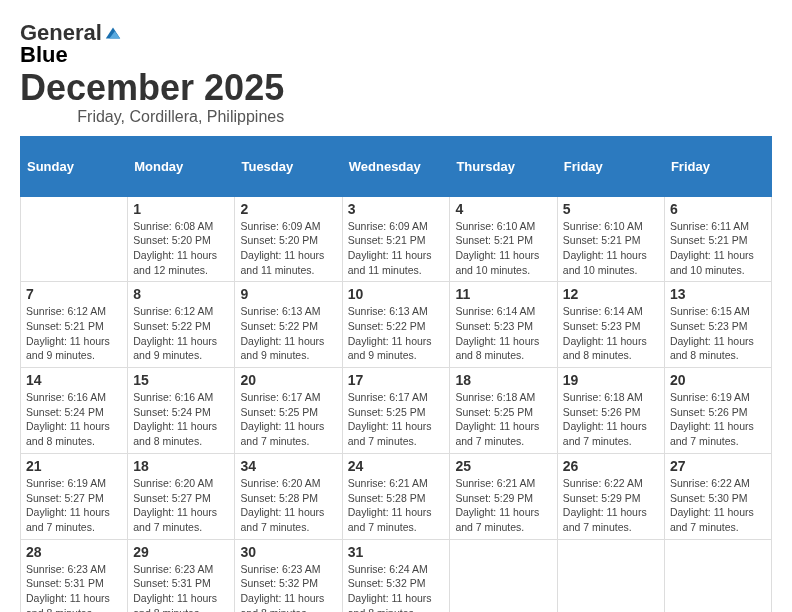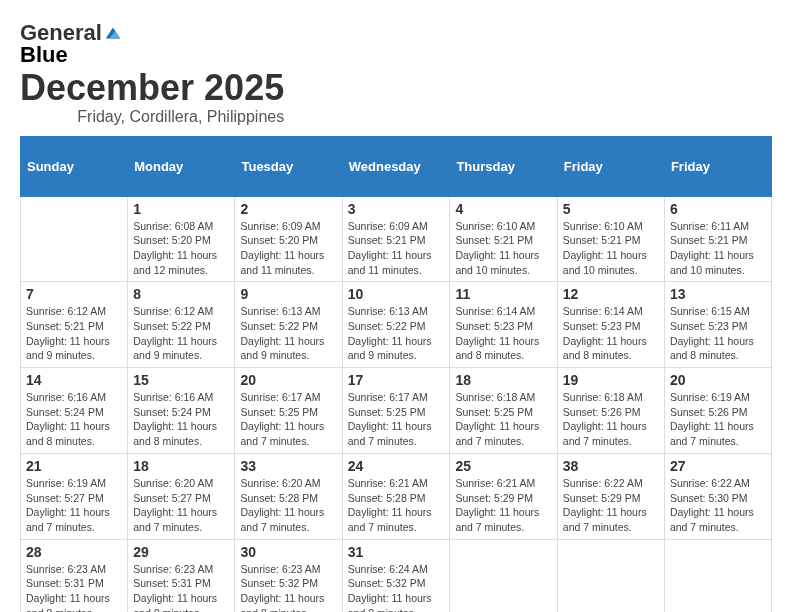--- a/index.html
+++ b/index.html
@@ -212,33 +212,33 @@
       <tr class="row-shaded">
         <td>
           <span class="day-number">21</span>
           <div class="day-info">Sunrise: 6:19 AM<br>Sunset: 5:27 PM<br>Daylight: 11 hours and 7 minutes.</div>
         </td>
         <td>
           <span class="day-number">18</span>
           <div class="day-info">Sunrise: 6:20 AM<br>Sunset: 5:27 PM<br>Daylight: 11 hours and 7 minutes.</div>
         </td>
         <td>
-          <span class="day-number">33</span>
+          <span class="day-number">34</span>
           <div class="day-info">Sunrise: 6:20 AM<br>Sunset: 5:28 PM<br>Daylight: 11 hours and 7 minutes.</div>
         </td>
         <td>
           <span class="day-number">24</span>
           <div class="day-info">Sunrise: 6:21 AM<br>Sunset: 5:28 PM<br>Daylight: 11 hours and 7 minutes.</div>
         </td>
         <td>
           <span class="day-number">25</span>
           <div class="day-info">Sunrise: 6:21 AM<br>Sunset: 5:29 PM<br>Daylight: 11 hours and 7 minutes.</div>
         </td>
         <td>
-          <span class="day-number">38</span>
+          <span class="day-number">26</span>
           <div class="day-info">Sunrise: 6:22 AM<br>Sunset: 5:29 PM<br>Daylight: 11 hours and 7 minutes.</div>
         </td>
         <td>
           <span class="day-number">27</span>
           <div class="day-info">Sunrise: 6:22 AM<br>Sunset: 5:30 PM<br>Daylight: 11 hours and 7 minutes.</div>
         </td>
       </tr>
       <tr>
         <td>
           <span class="day-number">28</span>

